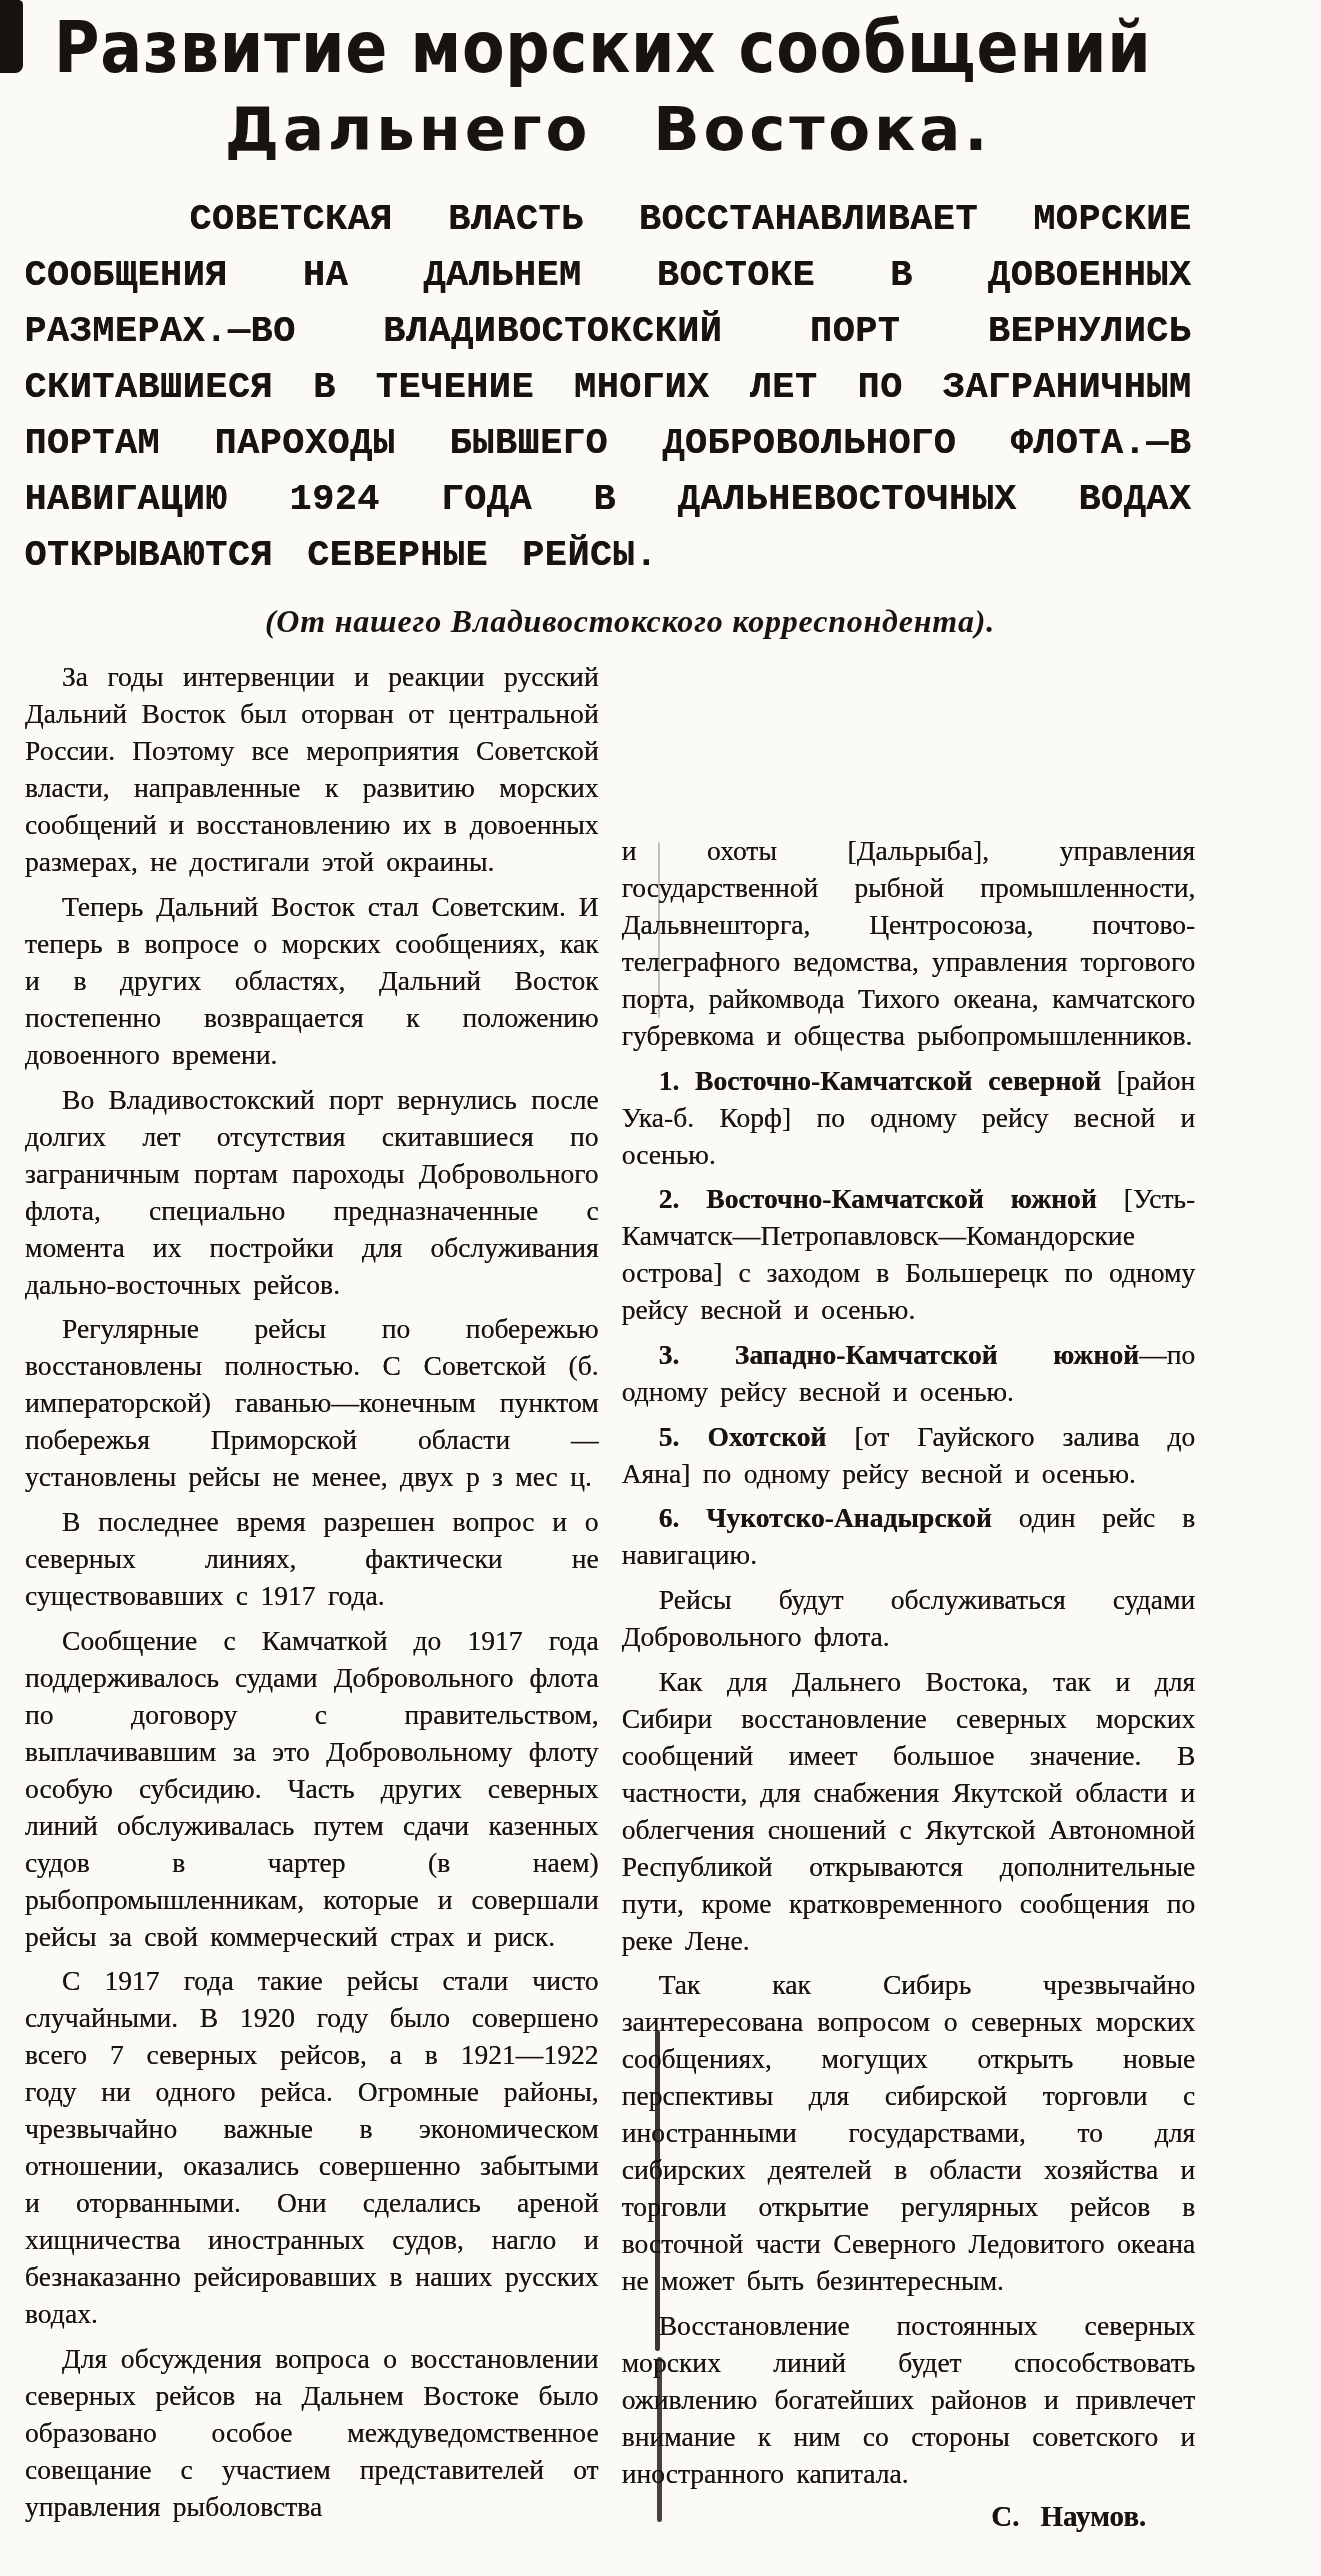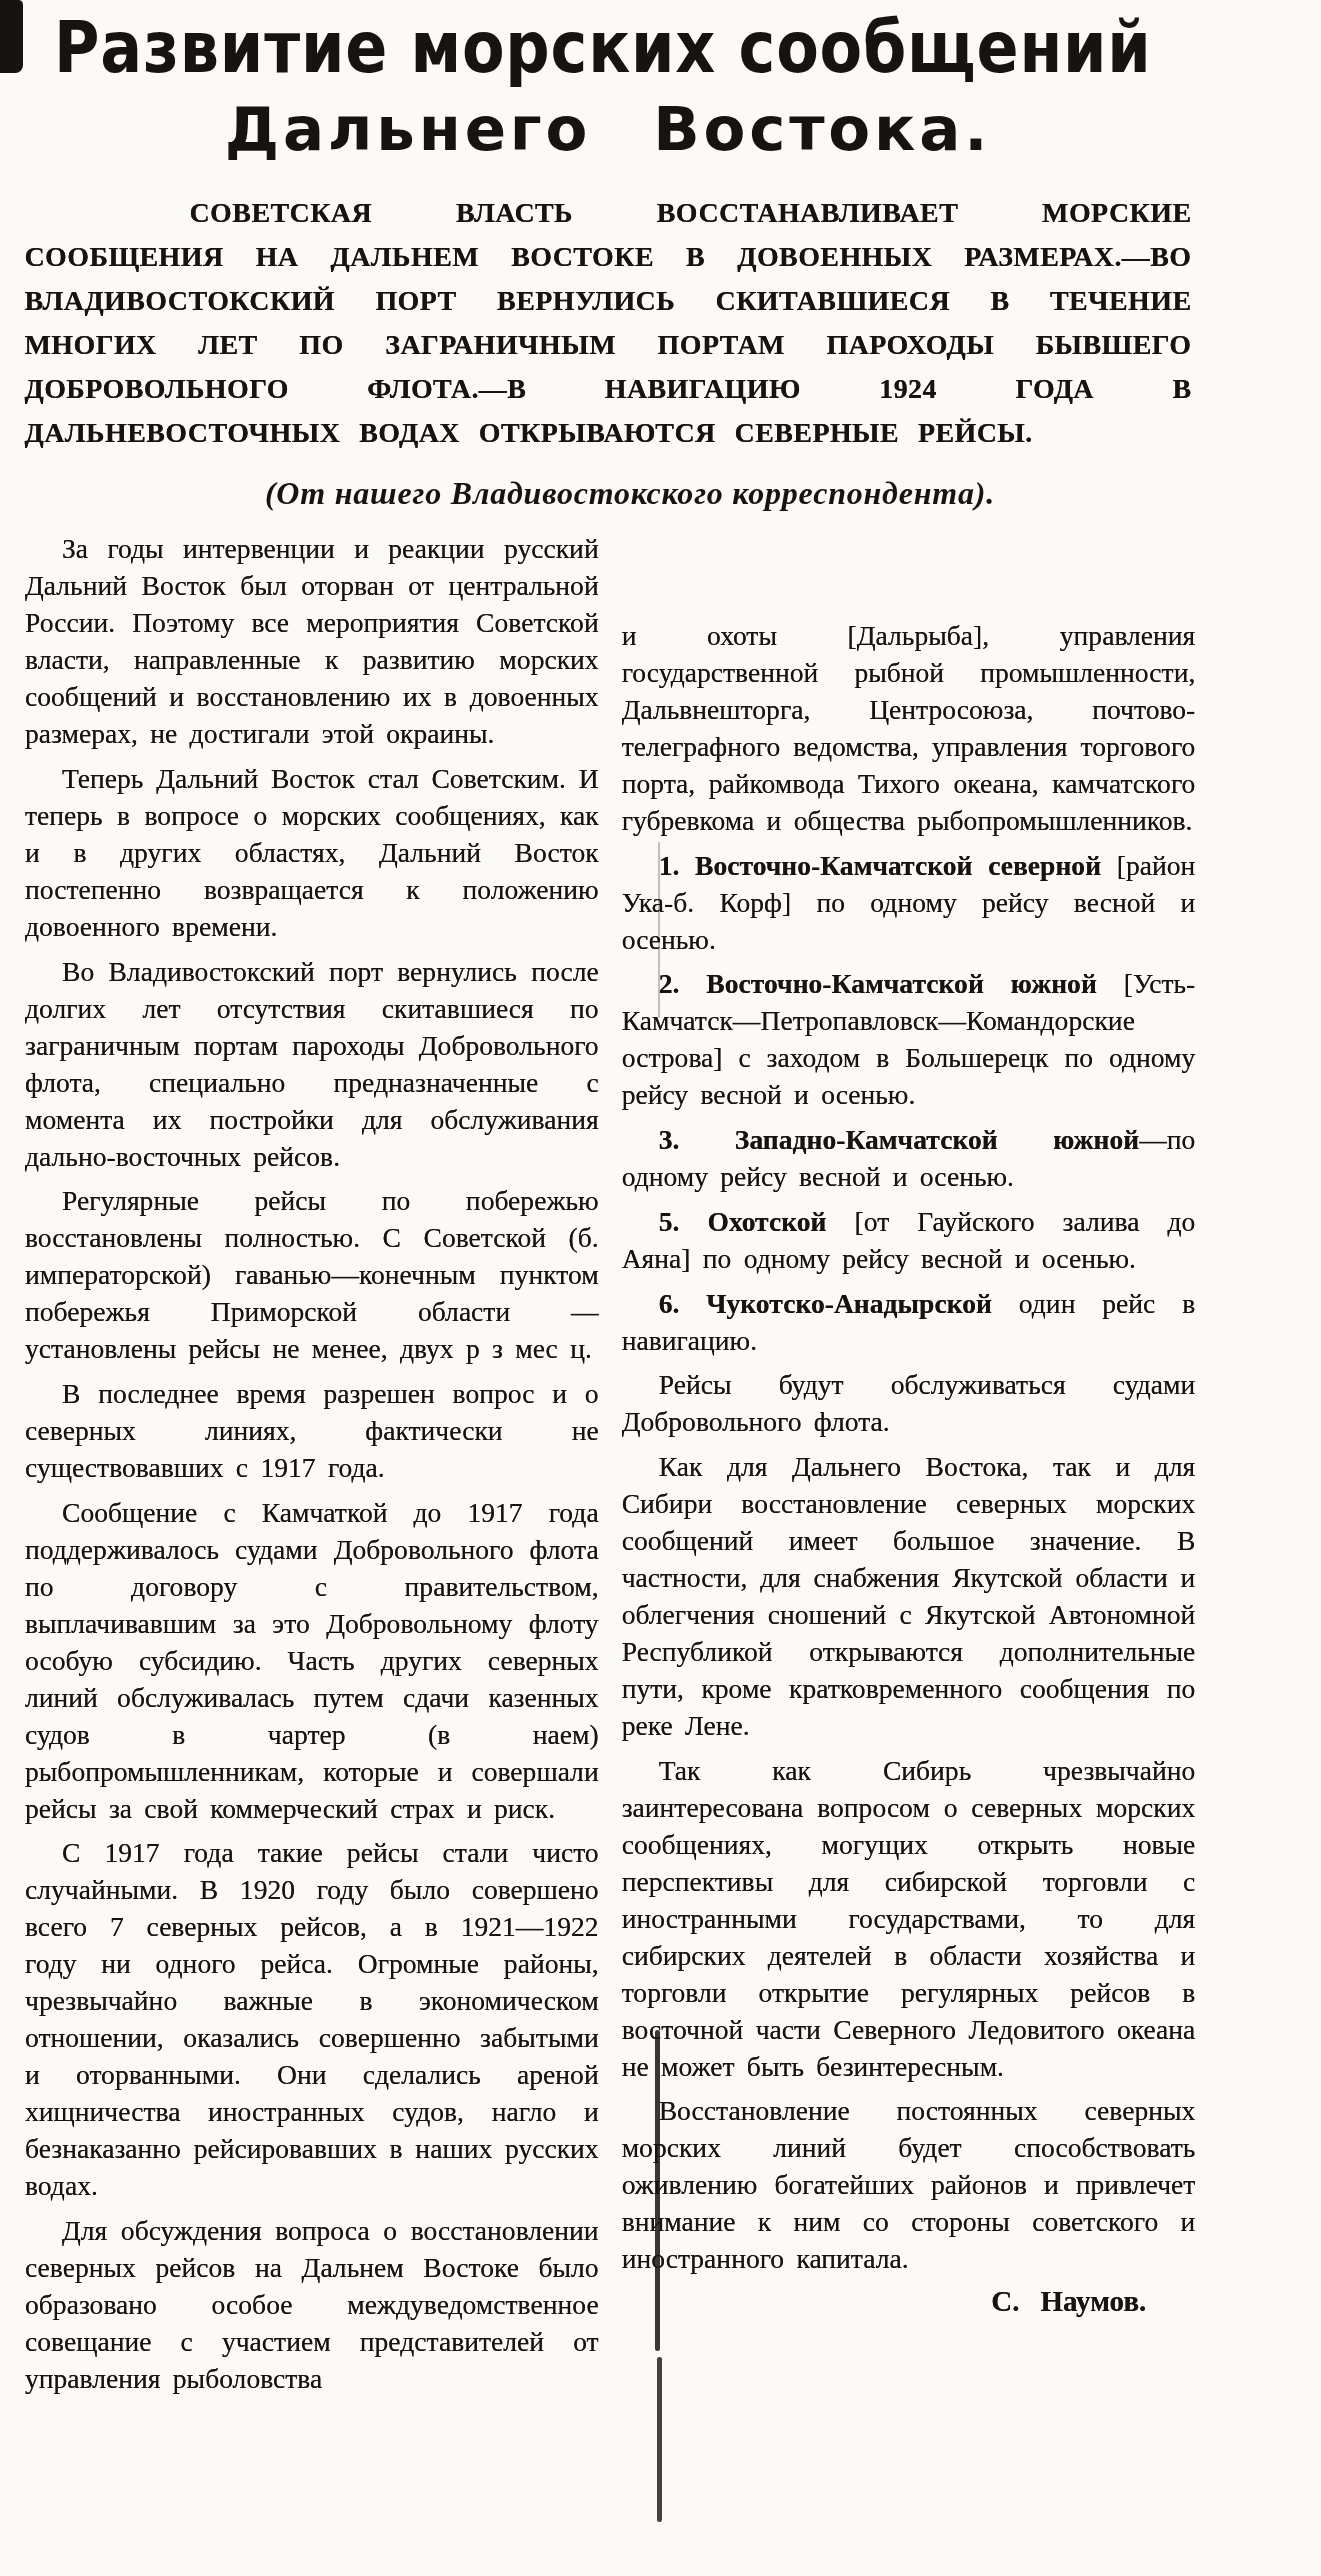--- a/index.html
+++ b/index.html
@@ -39,44 +39,45 @@
     letter-spacing:3.8px;
     word-spacing:37px;
     line-height:1.0;
     color:var(--ink);
   }
 
   
   .lede{
     margin:32px 24.5px 0 24.5px;
     font-weight:bold;
-    font-size:28px;
-    line-height:44px;
+    font-size:37px;
+    line-height:56px;
     letter-spacing:0.4px;
     word-spacing:11.5px;
     text-align:justify;
     text-indent:165px;
     text-shadow:0 0 0.5px rgba(23,19,16,.85);
+    font-family:Liberation Mono, monospace;
   }
   .byline{
     margin:20px 0 0 0;
     text-align:center;
     font-style:italic;
     font-weight:bold;
     font-size:32px;
     letter-spacing:0.8px;
     padding-left:44px;
   }
 
   
   .columns{
     display:flex;
     gap:23px;
     padding:18.4px 20.7px 0 25px;
-    align-items:center;
+    align-items:flex-end;
   }
   .col{flex:1 1 0;min-width:0;}
   .body-p{
     margin:0 0 7.7px 0;
     font-size:27.6px;
     line-height:37px;
     word-spacing:5.4px;
     text-align:justify;
     text-indent:37px;
     text-shadow:0 0 0.4px rgba(23,19,16,.8);

